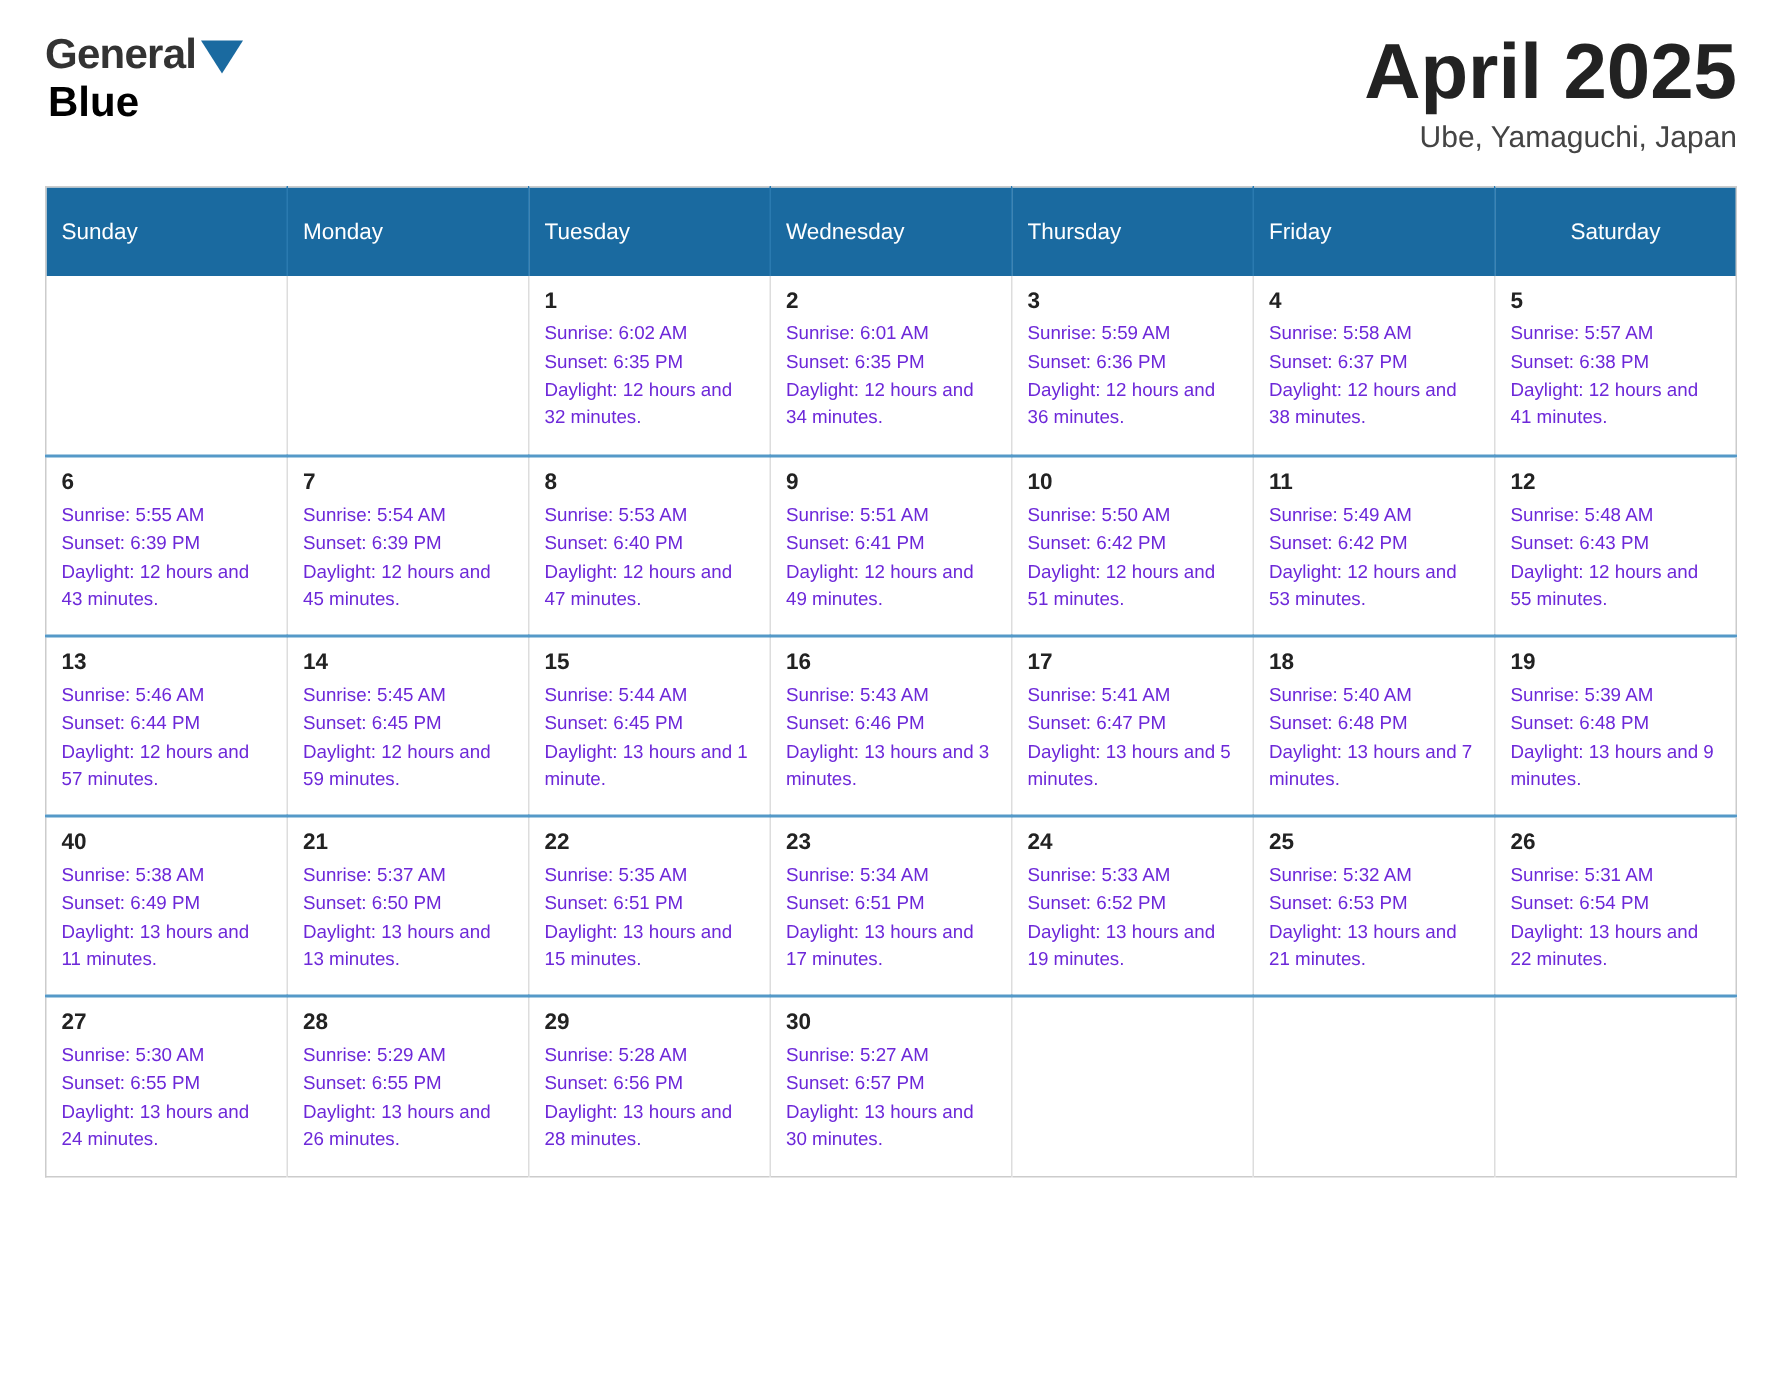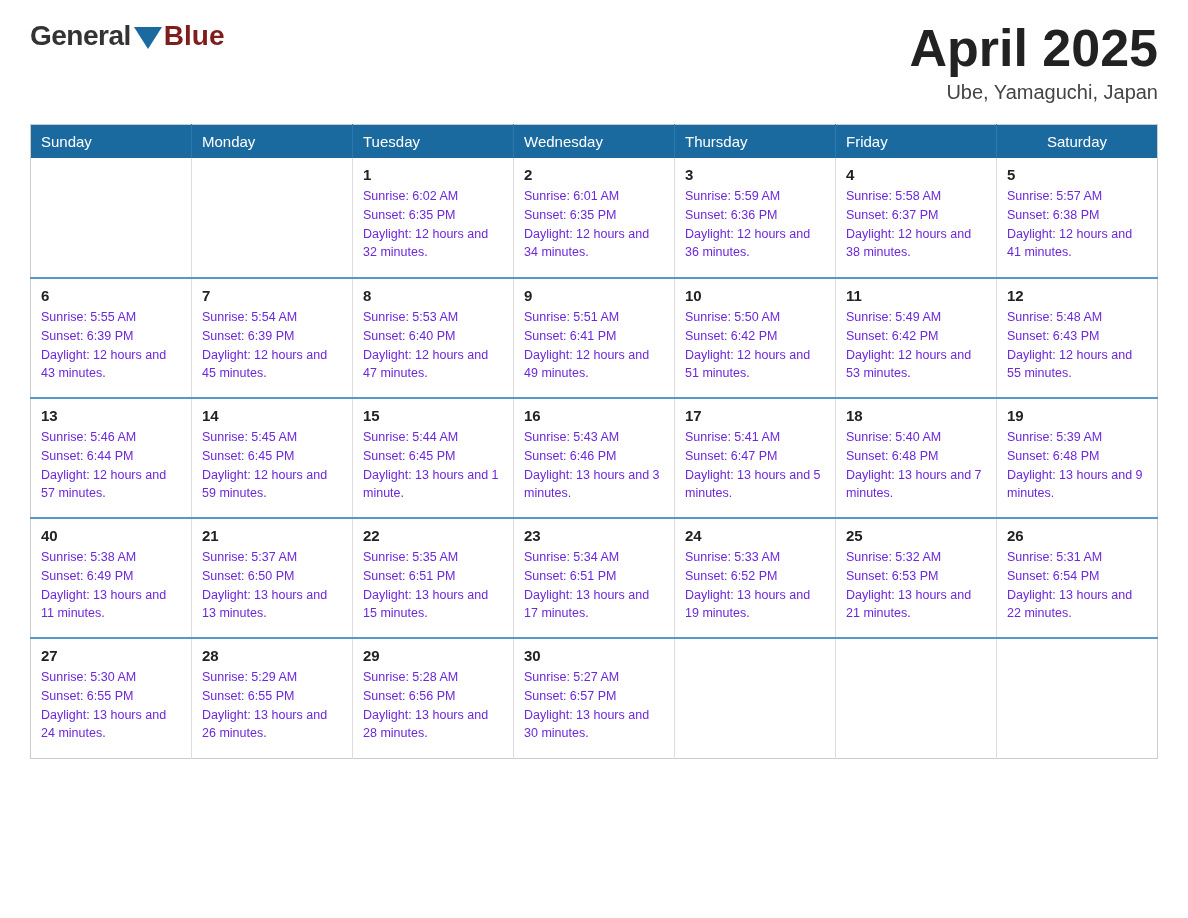--- a/index.html
+++ b/index.html
@@ -12,21 +12,21 @@
       padding: 20px 30px;
     }
     .header {
       display: flex;
       justify-content: space-between;
       align-items: flex-start;
       margin-bottom: 20px;
     }
     .logo {
       display: flex;
-      flex-direction: row;
+      flex-direction: column;
       align-items: flex-start;
     }
     .logo-top {
       display: flex;
       align-items: center;
     }
     .logo-general {
       font-size: 28px;
       font-weight: bold;
       color: #333;
@@ -37,21 +37,21 @@
       height: 0;
       border-left: 14px solid transparent;
       border-right: 14px solid transparent;
       border-top: 22px solid #1a6aa0;
       margin-left: 3px;
       margin-top: 4px;
     }
     .logo-blue {
       font-size: 28px;
       font-weight: bold;
-      color: #7f1d1d;
+      color: #000000;
       margin-left: 2px;
     }
     .title-section {
       text-align: right;
     }
     .month-title {
       font-size: 52px;
       font-weight: bold;
       color: #222;
       line-height: 1.1;
@@ -66,21 +66,21 @@
       border-collapse: collapse;
       border: 1px solid #ccc;
     }
     .calendar thead tr {
       background-color: #1a6aa0;
     }
     .calendar thead th {
       color: #fff;
       font-size: 15px;
       font-weight: normal;
-      padding: 8px 10px;
+      padding: 21px 10px;
       text-align: left;
       border-right: 1px solid #2a7ab0;
       width: calc(100% / 7);
     }
     .calendar thead th:last-child {
       border-right: none;
       text-align: center;
     }
     .calendar tbody tr {
       border-bottom: 2px solid #5599c8;

